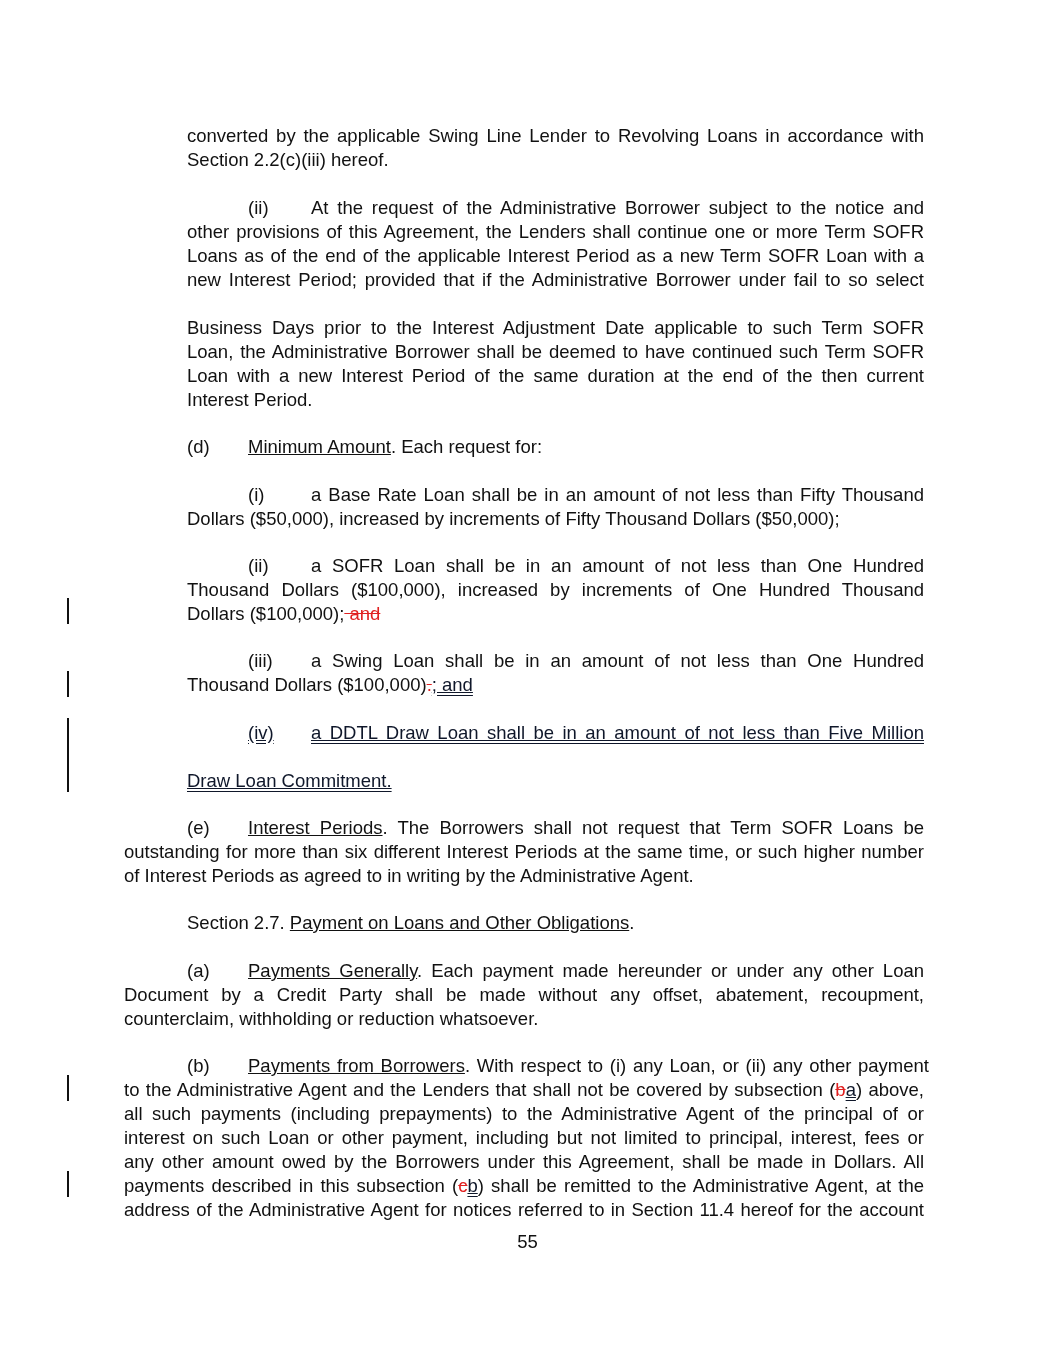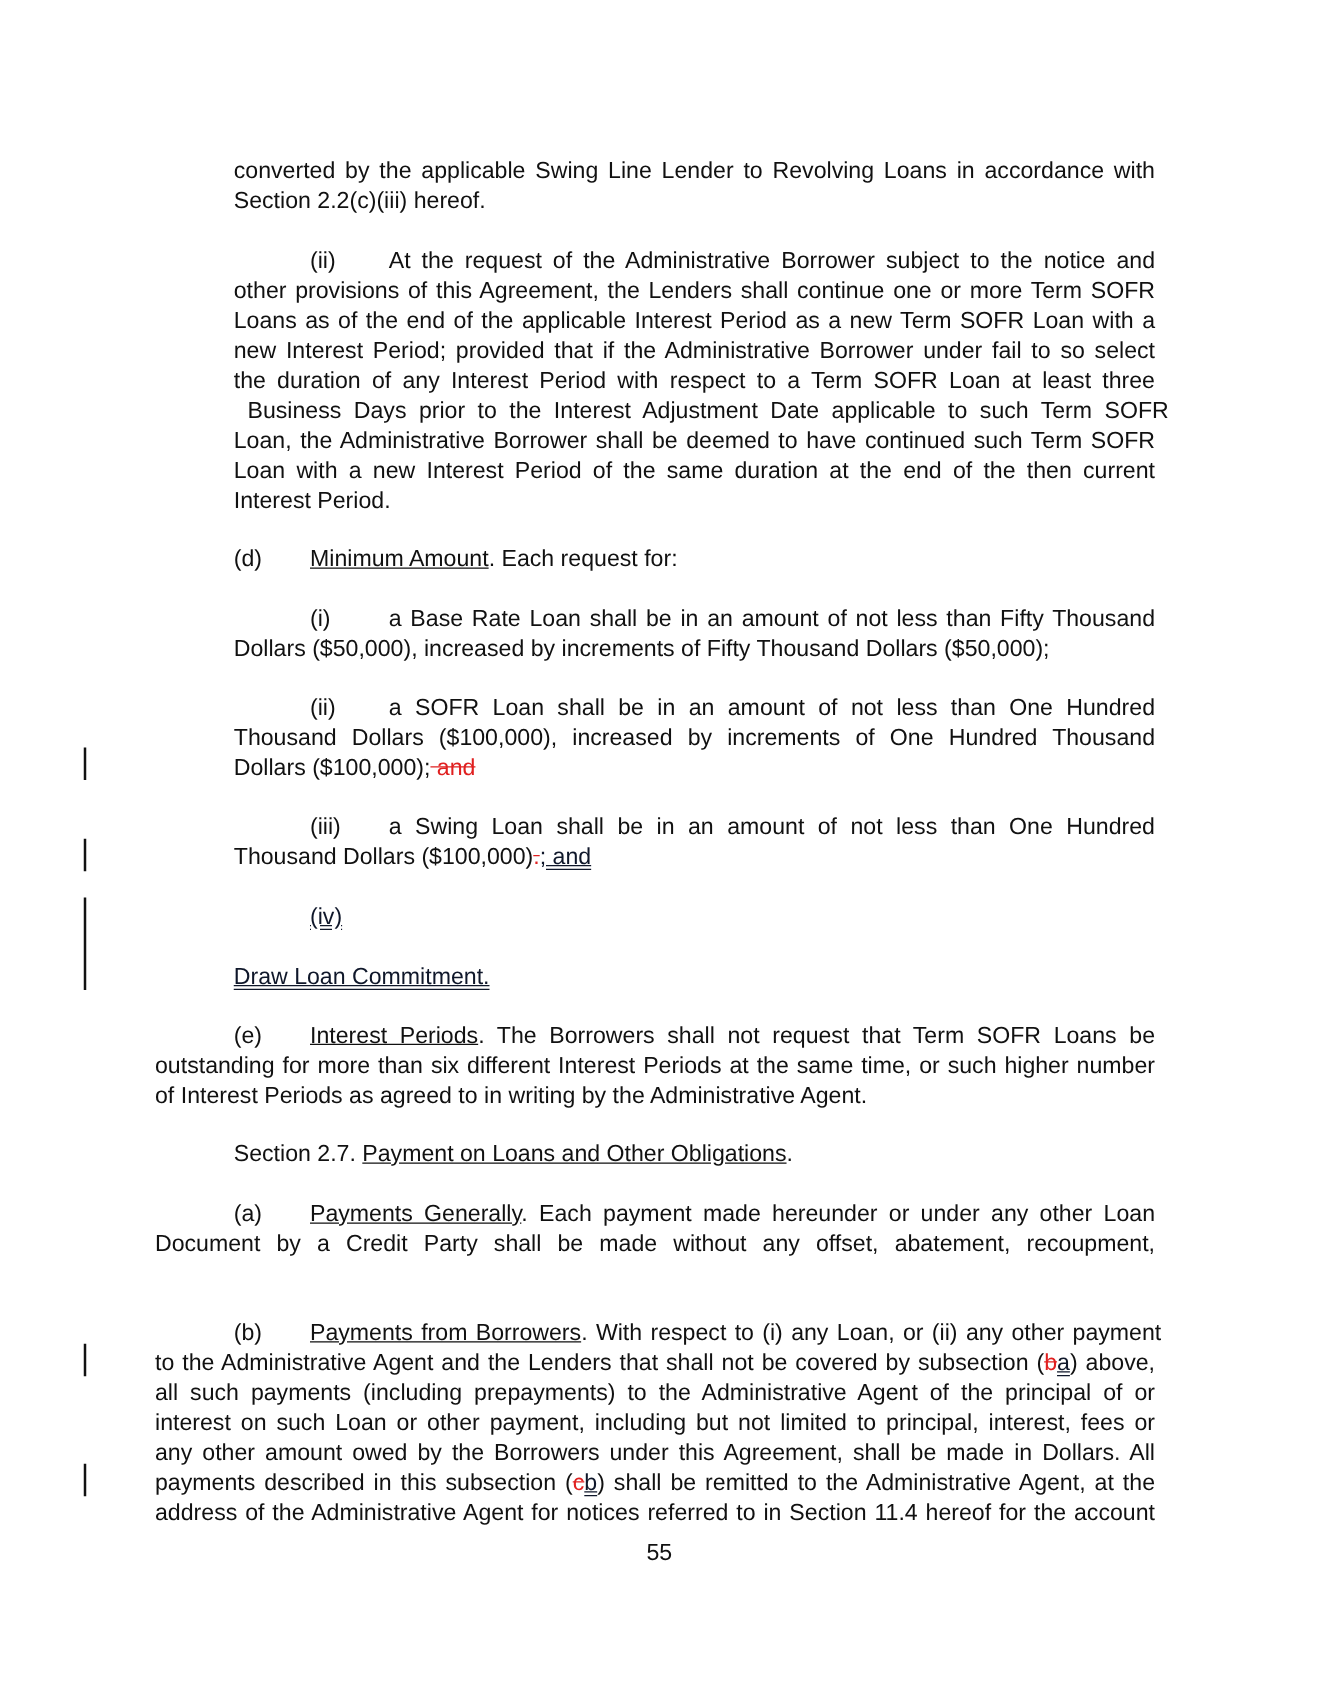--- a/index.html
+++ b/index.html
@@ -26,22 +26,21 @@
   <div class="bar" style="top:1171px;height:26px"></div>
 
   <div class="line just" style="left:187px;width:737px;top:124px">converted by the applicable Swing Line Lender to Revolving Loans in accordance with</div>
   <div class="line" style="left:187px;top:148px">Section 2.2(c)(iii) hereof.</div>
 
   <div class="line" style="left:248px;top:196px">(ii)</div>
   <div class="line just" style="left:311px;width:613px;top:196px">At the request of the Administrative Borrower subject to the notice and</div>
   <div class="line just" style="left:187px;width:737px;top:220px">other provisions of this Agreement, the Lenders shall continue one or more Term SOFR</div>
   <div class="line just" style="left:187px;width:737px;top:244px">Loans as of the end of the applicable Interest Period as a new Term SOFR Loan with a</div>
   <div class="line just" style="left:187px;width:737px;top:268px">new Interest Period; provided that if the Administrative Borrower under fail to so select</div>
-  <div class="line just" style="left:187px;width:737px;top:292px">the duration of any Interest Period with respect to a Term SOFR Loan at least three</div>
-  <div class="line just" style="left:198px;width:737px;top:316px">Business Days prior to the Interest Adjustment Date applicable to such Term SOFR</div>
+  <div class="line just" style="left:187px;width:737px;top:316px">Business Days prior to the Interest Adjustment Date applicable to such Term SOFR</div>
   <div class="line just" style="left:187px;width:737px;top:340px">Loan, the Administrative Borrower shall be deemed to have continued such Term SOFR</div>
   <div class="line just" style="left:187px;width:737px;top:364px">Loan with a new Interest Period of the same duration at the end of the then current</div>
   <div class="line" style="left:187px;top:388px">Interest Period.</div>
 
   <div class="line" style="left:187px;top:435px">(d)</div>
   <div class="line" style="left:248px;top:435px"><span class="u">Minimum Amount</span><span>.  Each request for:</span></div>
 
   <div class="line" style="left:248px;top:483px">(i)</div>
   <div class="line just" style="left:311px;width:613px;top:483px">a Base Rate Loan shall be in an amount of not less than Fifty Thousand</div>
   <div class="line" style="left:187px;top:507px">Dollars ($50,000), increased by increments of Fifty Thousand Dollars ($50,000);</div>
@@ -49,32 +48,34 @@
   <div class="line" style="left:248px;top:554px">(ii)</div>
   <div class="line just" style="left:311px;width:613px;top:554px">a SOFR Loan shall be in an amount of not less than One Hundred</div>
   <div class="line just" style="left:187px;width:737px;top:578px">Thousand Dollars ($100,000), increased by increments of One Hundred Thousand</div>
   <div class="line" style="left:187px;top:602px"><span>Dollars ($100,000);</span><span class="del"> and</span></div>
 
   <div class="line" style="left:248px;top:649px">(iii)</div>
   <div class="line just" style="left:311px;width:613px;top:649px">a Swing Loan shall be in an amount of not less than One Hundred</div>
   <div class="line" style="left:187px;top:673px"><span>Thousand Dollars ($100,000)</span><span class="del">.</span><span class="ins">; and</span></div>
 
   <div class="line ins" style="left:248px;top:721px">(iv)</div>
+  <div class="line just ins" style="left:311px;width:613px;top:721px">a DDTL Draw Loan shall be in an amount of not less than Five Million</div>
   <div class="line ins" style="left:187px;top:769px">Draw Loan Commitment.</div>
 
   <div class="line" style="left:187px;top:816px">(e)</div>
   <div class="line just" style="left:248px;width:676px;top:816px"><span class="u">Interest Periods</span><span>.  The Borrowers shall not request that Term SOFR Loans be</span></div>
   <div class="line just" style="left:124px;width:800px;top:840px">outstanding for more than six different Interest Periods at the same time, or such higher number</div>
   <div class="line" style="left:124px;top:864px">of Interest Periods as agreed to in writing by the Administrative Agent.</div>
 
   <div class="line" style="left:187px;top:911px"><span>Section 2.7.  </span><span class="u">Payment on Loans and Other Obligations</span><span>.</span></div>
 
   <div class="line" style="left:187px;top:959px">(a)</div>
   <div class="line just" style="left:248px;width:676px;top:959px"><span class="u">Payments Generally</span><span>.  Each payment made hereunder or under any other Loan</span></div>
   <div class="line just" style="left:124px;width:800px;top:983px">Document by a Credit Party shall be made without any offset, abatement, recoupment,</div>
+  <div class="line" style="left:124px;top:1007px">counterclaim, withholding or reduction whatsoever.</div>
 
   <div class="line" style="left:187px;top:1054px">(b)</div>
   <div class="line just" style="left:248px;width:681px;top:1054px"><span class="u">Payments from Borrowers</span><span>.  With respect to (i) any Loan, or (ii) any other payment</span></div>
   <div class="line just" style="left:124px;width:800px;top:1078px"><span>to the Administrative Agent and the Lenders that shall not be covered by subsection (</span><span class="del">b</span><span class="ins">a</span><span>) above,</span></div>
   <div class="line just" style="left:124px;width:800px;top:1102px">all such payments (including prepayments) to the Administrative Agent of the principal of or</div>
   <div class="line just" style="left:124px;width:800px;top:1126px">interest on such Loan or other payment, including but not limited to principal, interest, fees or</div>
   <div class="line just" style="left:124px;width:800px;top:1150px">any other amount owed by the Borrowers under this Agreement, shall be made in Dollars.  All</div>
   <div class="line just" style="left:124px;width:800px;top:1174px"><span>payments described in this subsection (</span><span class="del">c</span><span class="ins">b</span><span>) shall be remitted to the Administrative Agent, at the</span></div>
   <div class="line just" style="left:124px;width:800px;top:1198px">address of the Administrative Agent for notices referred to in Section 11.4 hereof for the account</div>
 

